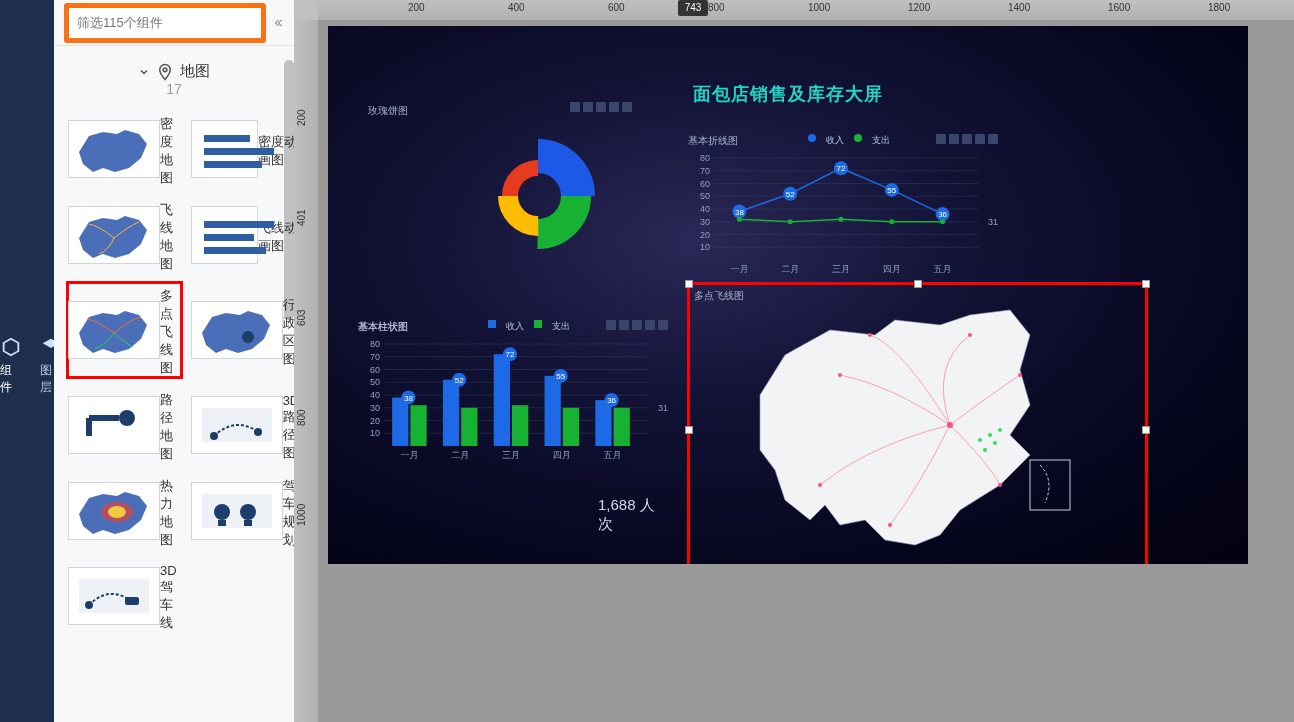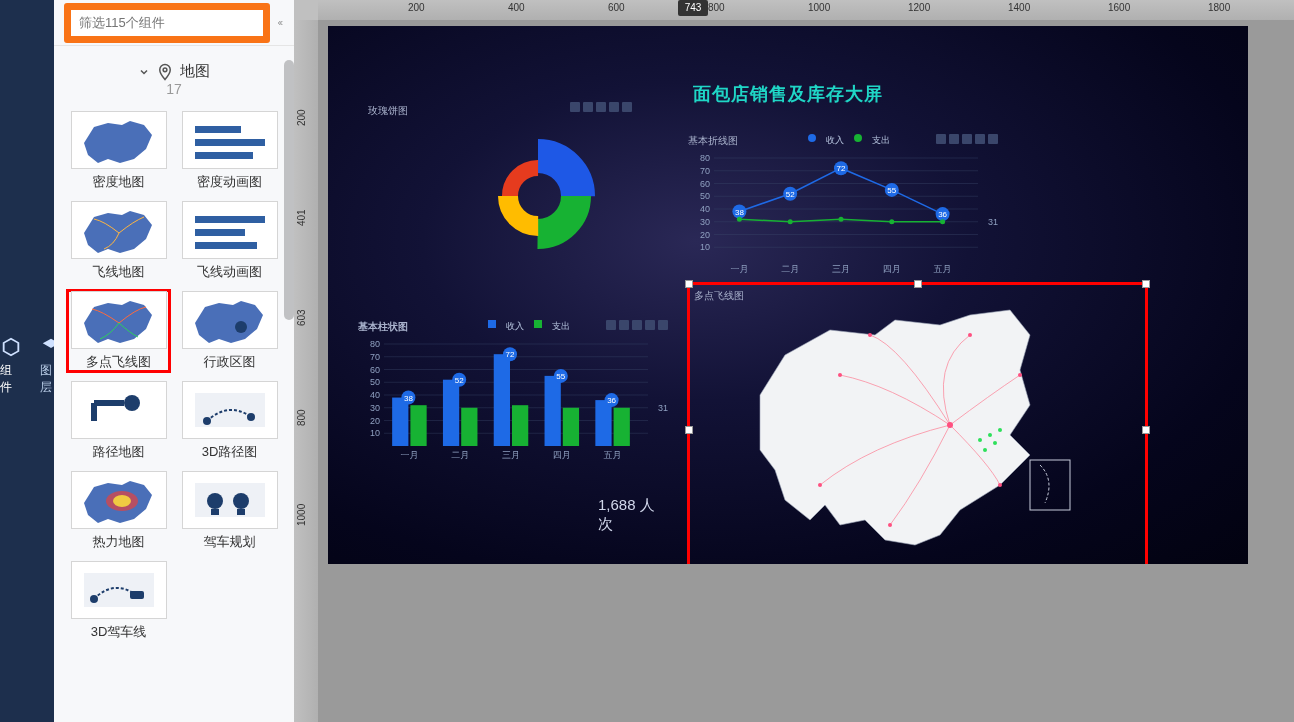--- a/index.html
+++ b/index.html
@@ -26,37 +26,37 @@
     
     .component-panel {
       position: absolute; left: 54px; top: 0; width: 240px; height: 722px;
       background: #f7f8fa; display: flex; flex-direction: column;
     }
     .filter-row {
       height: 46px; display: flex; align-items: center; padding: 0 10px; gap: 6px;
       border-bottom: 1px solid #e5e5e5;
     }
     .filter-input {
-      flex: 1; height: 40px; border: 7px solid #f97316; border-radius: 3px;
+      flex: 1; height: 40px; border: 5px solid #f97316; border-radius: 3px;
       padding: 0 8px; font-size: 13px; color: #666; background: #fff;
     }
     .collapse-btn { width: 18px; height: 18px; cursor: pointer; color: #666; }
     .comp-list { flex: 1; overflow-y: auto; padding: 8px 0; }
     .category-header {
       display: flex; align-items: center; padding: 8px 14px; cursor: pointer;
       color: #333; font-size: 15px; justify-content: space-between; flex-direction: column;
     }
     .category-left { display: flex; align-items: center; gap: 6px; }
     .category-count { color: #999; font-size: 14px; }
     .comp-grid {
       display: grid; grid-template-columns: 1fr 1fr; gap: 10px 10px;
       padding: 6px 14px;
     }
     .comp-item {
-      display: flex; flex-direction: column; align-items: center; cursor: pointer;
+      display: flex; align-items: center; cursor: pointer;
       position: relative;
       justify-content: space-between;
     }
     .comp-item.selected { outline: 3px solid #ff0000; outline-offset: -1px; }
     .comp-thumb {
       width: 96px; height: 58px; background: #fff; border: 1px solid #d5d5d5;
       display: flex; align-items: center; justify-content: center; position: relative;
     }
     .comp-label { font-size: 13px; color: #333; margin-top: 4px; }
     .panel-scrollbar {

